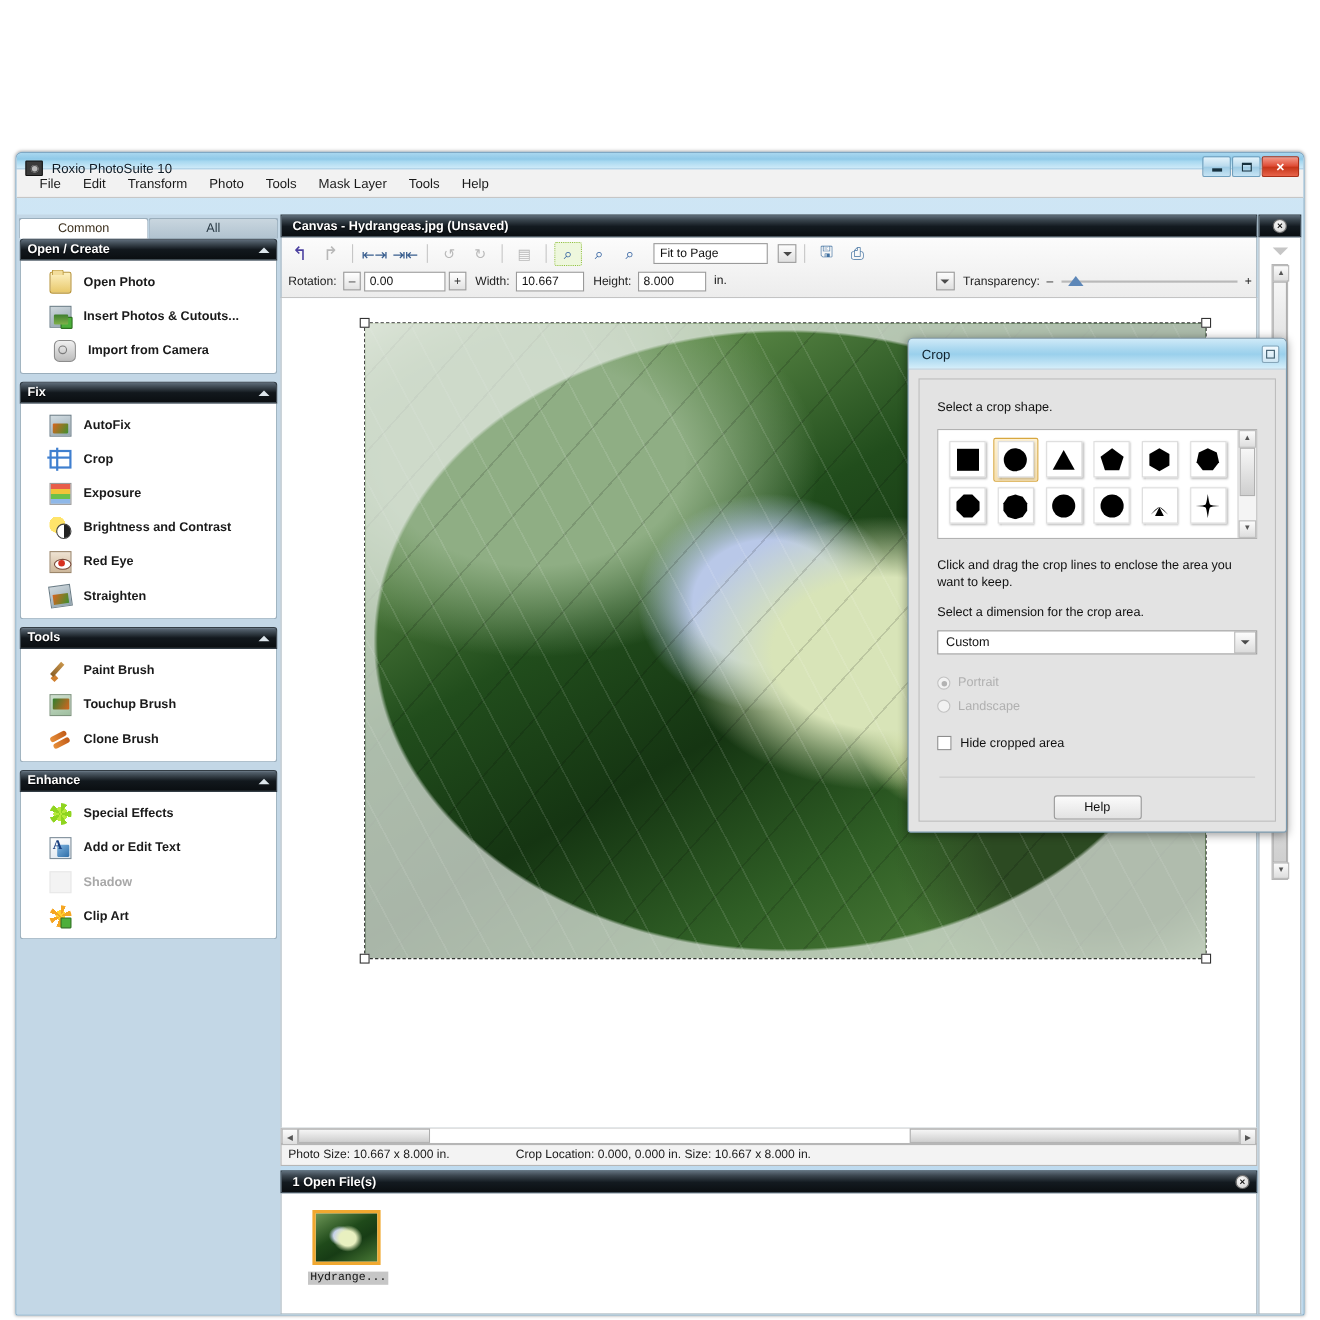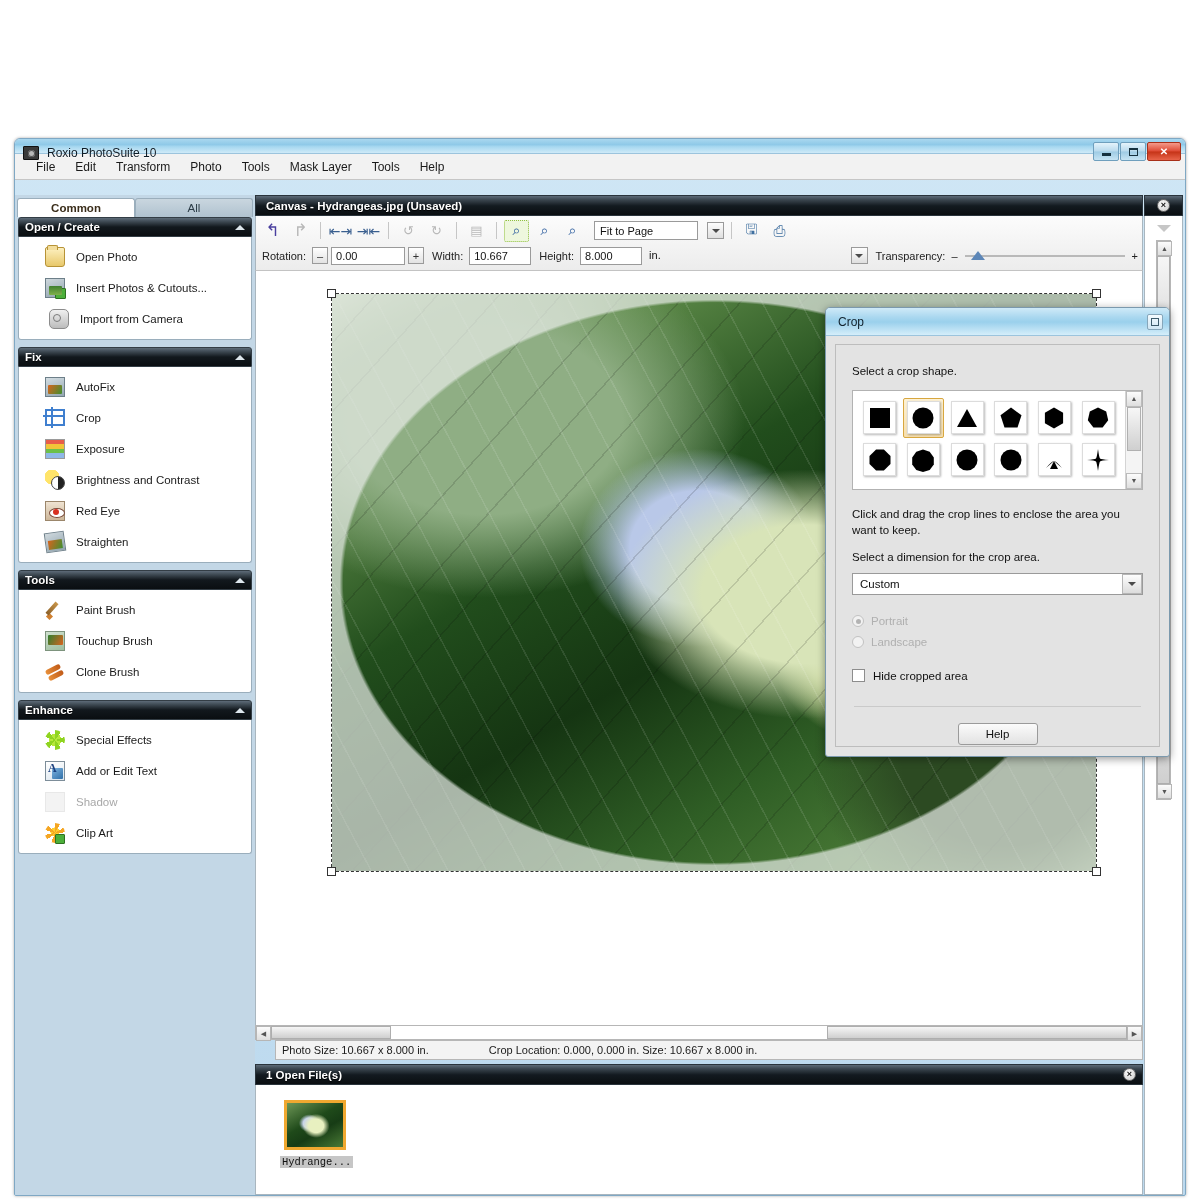--- a/index.html
+++ b/index.html
@@ -84,41 +84,41 @@
     background:#c3d7e6;
     padding:0 0 0 0;
     display:flex; flex-direction:column;
   }
   #tabs { display:flex; height:22px; padding:3px 2px 0 2px; }
   .tab {
     flex:1; font-size:11.5px; text-align:center;
     line-height:19px; border:1px solid #9aaebc;
     border-bottom:none; border-radius:3px 3px 0 0;
   }
-  .tab.active { background:#ffffff; color:#3a2d1a; font-weight:bold; }
+  .tab.active { background:#ffffff; color:#3a2d1a; font-weight:normal; }
   .tab.inactive { background:linear-gradient(180deg,#c9d6df,#b0c2cf); color:#2b3b46; }
 
   .sect { margin:0 3px 7px 3px; }
   .sect-head {
     height:20px; display:flex; align-items:center;
     background:linear-gradient(180deg,#5d6b78 0%,#3b464f 22%,#12181d 50%,#0a0e11 100%);
     border:1px solid #333d45; border-radius:3px 3px 0 0;
     padding:0 6px;
   }
   .sect-title {
     font-size:11.5px; font-weight:bold; color:#ffffff; flex:1;
     text-shadow:0 1px 1px #000;
   }
   .sect-chevron {
     width:0;height:0;border-left:5px solid transparent;border-right:5px solid transparent;
     border-bottom:5px solid #dde6ec;
   }
   .sect-body {
     background:#ffffff; border:1px solid #9aaebc; border-top:none;
-    border-radius:0 0 3px 3px; padding:4px 0 5px 0;
+    border-radius:0 0 3px 3px; padding:4px 0 5px 0;font-weight:bold;
   }
   .sb-item { display:flex; align-items:center; height:31px; padding-left:26px; }
   .sb-ico { width:20px;height:20px; flex:0 0 20px; margin-right:11px; position:relative; }
   .sb-label { font-size:11.5px; color:#1a1a1a; }
   .sb-item.disabled .sb-label { color:#a8a8a8; }
   .sb-item.disabled .sb-ico { opacity:.3; filter:grayscale(1); }
 
   
   .ic-folder{background:linear-gradient(180deg,#fdf0c0,#e8c86a);border:1px solid #b79336;border-radius:2px 2px 3px 3px;}
   .ic-folder::before{content:"";position:absolute;left:1px;top:-3px;width:9px;height:4px;background:#f3dd9b;border:1px solid #b79336;border-bottom:none;border-radius:2px 2px 0 0;}
@@ -286,21 +286,21 @@
   .sbar-thumb{
     background:linear-gradient(180deg,#f6f6f6,#cfcfcf);
     border:1px solid #aeaeae;
   }
   .sbar-track{flex:1;background:#ffffff;}
 
   
   #statusbar{
     height:20px;background:#f3f3f3;
     border:1px solid #b6b6b6;
-    display:flex;align-items:center;font-size:11px;color:#1a1a1a;margin-left:20px;
+    display:flex;align-items:center;font-size:11px;color:#1a1a1a;
   }
   #statusbar .s1{padding-left:6px;}
   #statusbar .s2{padding-left:60px;}
 
   
   #openfiles{ margin-top:4px; }
   #openfiles-body{
     height:110px;background:#ffffff;
     border:1px solid #a9b6bf;border-top:none;
     position:relative;

